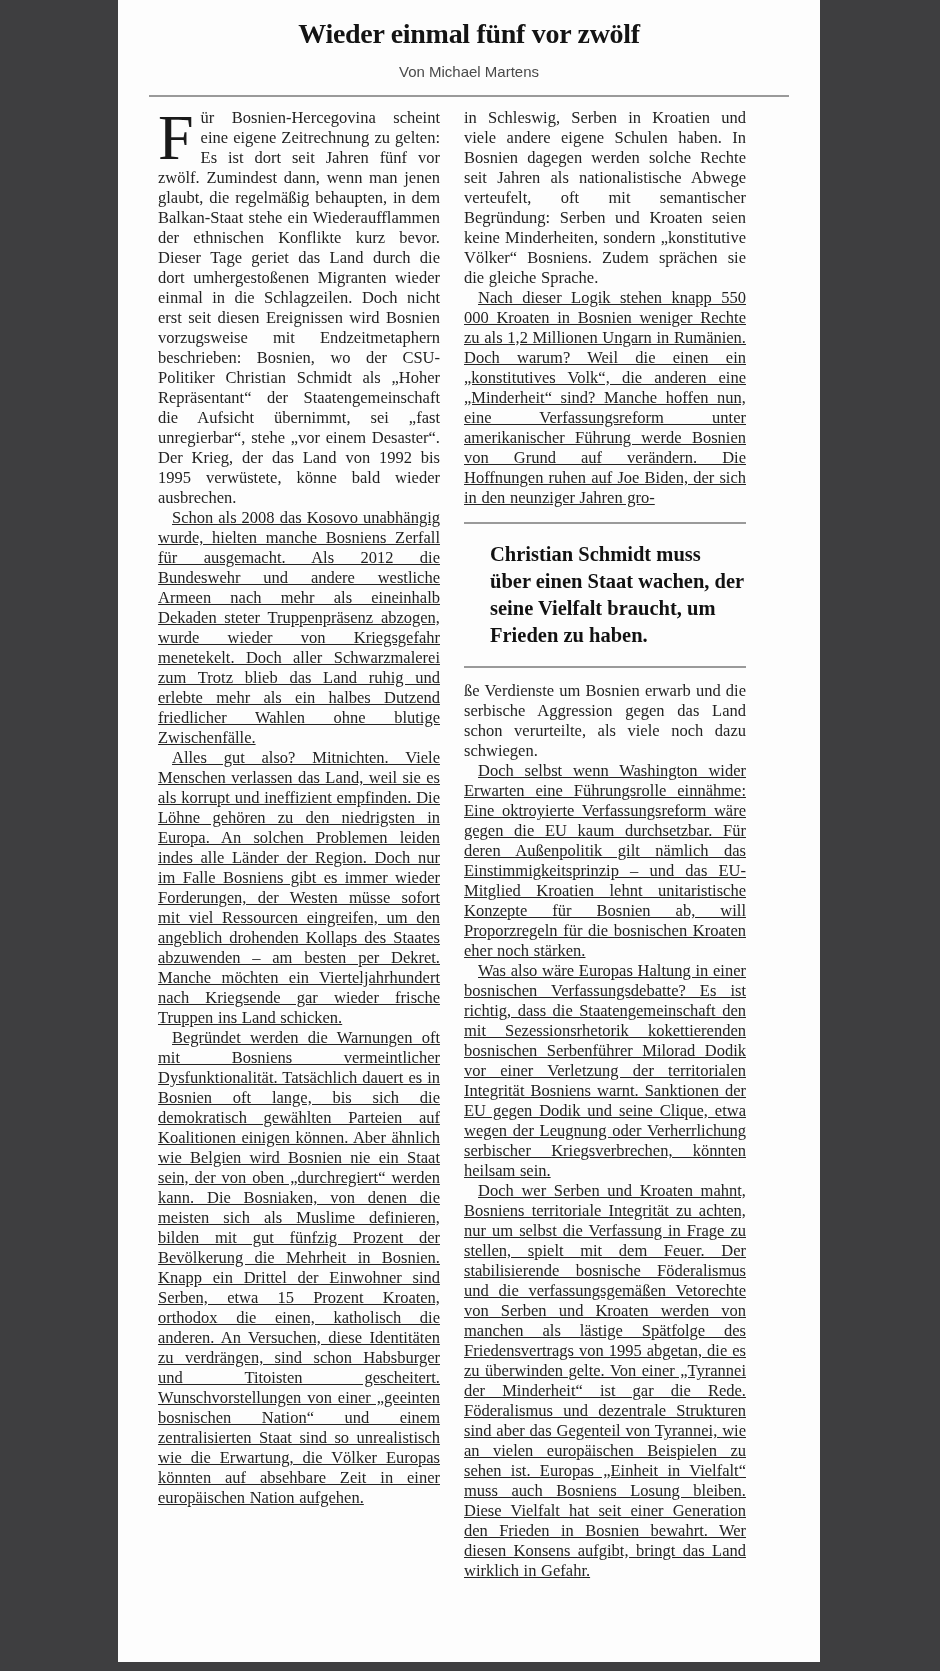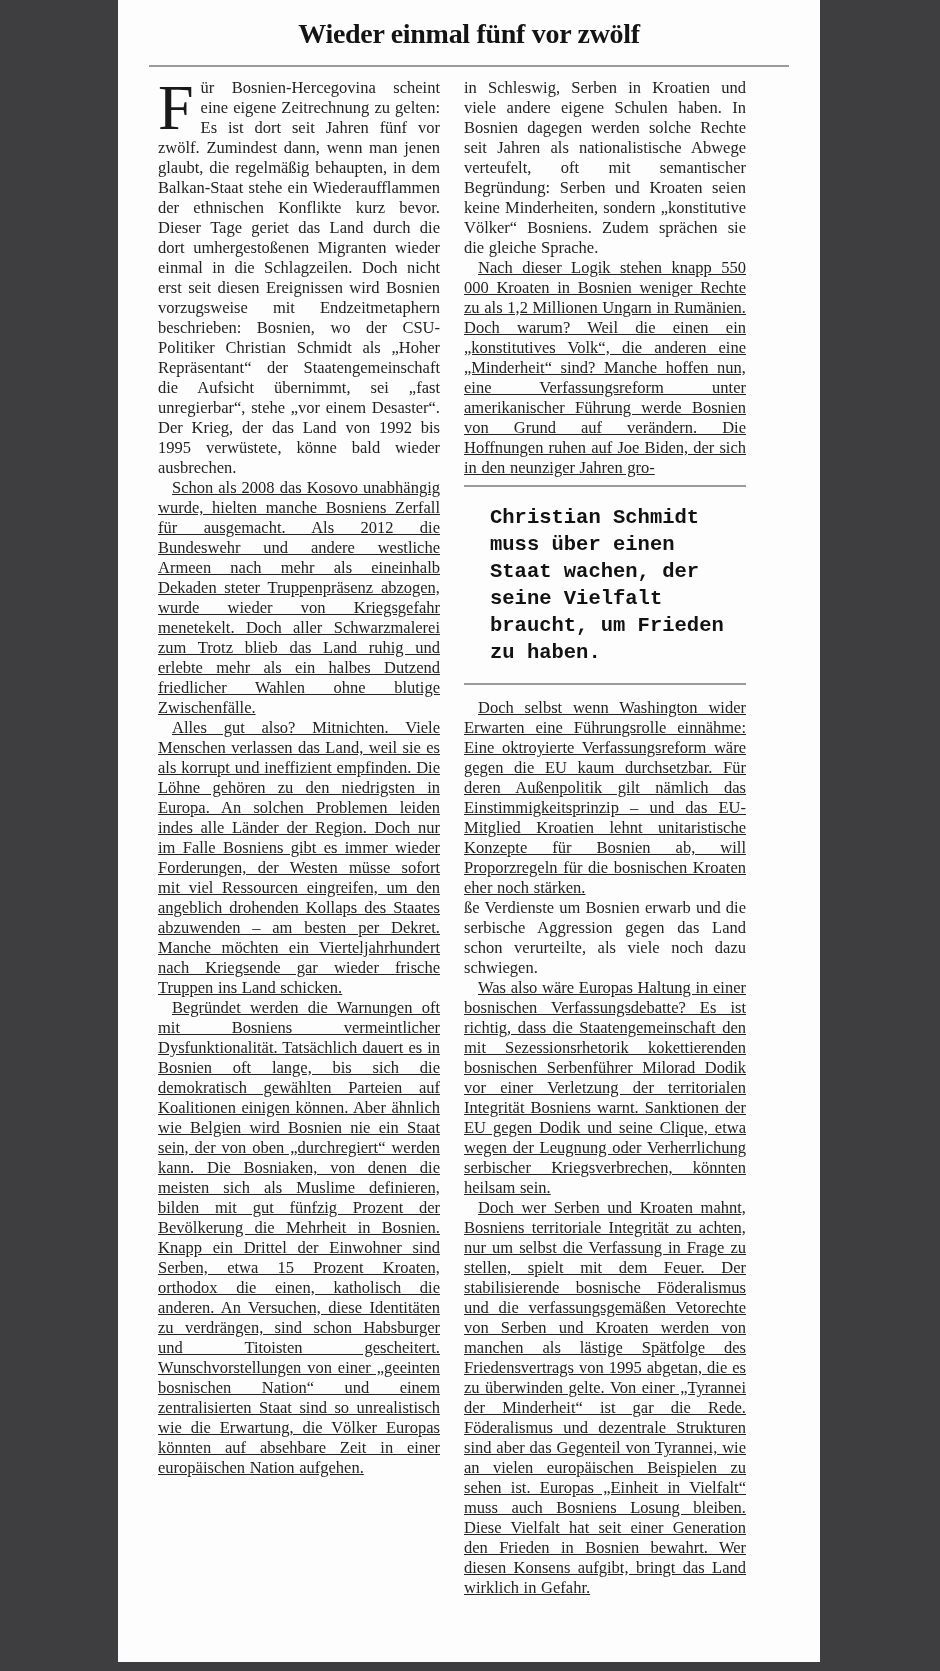--- a/index.html
+++ b/index.html
@@ -77,22 +77,21 @@
     text-decoration: underline;
   }
   .dropcap {
     float: left;
     font-size: 64px;
     line-height: 55px;
     padding: 2px 7px 0 0;
     color: #1a1a1a;
   }
   .pullquote-block {
-    margin: 7px 0 13px 0;
-    font-family: Liberation Mono, monospace;
+    margin: 14px 0 13px 0;
   }
   .pq-rule {
     height: 2px;
     background: #9a9a9a;
   }
   .pq-text {
     font-weight: bold;
     font-size: 20.5px;
     line-height: 27px;
     color: #121212;
@@ -100,20 +99,21 @@
     padding: 17px 2px 17px 26px;
   }
 </style>
 </head>
 <body>
 
 <div class="paper">
 
   <div class="header">
     <div class="title">Wieder einmal fünf vor zwölf</div>
+    <div class="byline">Von Michael Martens</div>
     <div class="header-rule"></div>
   </div>
 
   <div class="columns">
 
     <div class="col">
       <p class="para"><span class="dropcap">F</span><span>ür Bosnien-Hercegovina scheint eine eigene Zeitrechnung zu gelten: Es ist dort seit Jahren fünf vor zwölf. Zumindest dann, wenn man jenen glaubt, die regelmäßig behaupten, in dem Balkan-Staat stehe ein Wiederaufflammen der ethnischen Konflikte kurz bevor. Dieser Tage geriet das Land durch die dort umhergestoßenen Migranten wieder einmal in die Schlagzeilen. Doch nicht erst seit diesen Ereignissen wird Bosnien vorzugsweise mit Endzeitmetaphern beschrieben: Bosnien, wo der CSU-Politiker Christian Schmidt als „Hoher Repräsentant“ der Staatengemeinschaft die Aufsicht übernimmt, sei „fast unregierbar“, stehe „vor einem Desaster“. Der Krieg, der das Land von 1992 bis 1995 verwüstete, könne bald wieder ausbrechen.</span></p>
       <p class="para indent">Schon als 2008 das Kosovo unabhängig wurde, hielten manche Bosniens Zerfall für ausgemacht. Als 2012 die Bundeswehr und andere westliche Armeen nach mehr als eineinhalb Dekaden steter Truppenpräsenz abzogen, wurde wieder von Kriegsgefahr menetekelt. Doch aller Schwarzmalerei zum Trotz blieb das Land ruhig und erlebte mehr als ein halbes Dutzend friedlicher Wahlen ohne blutige Zwischenfälle.</p>
       <p class="para indent">Alles gut also? Mitnichten. Viele Menschen verlassen das Land, weil sie es als korrupt und ineffizient empfinden. Die Löhne gehören zu den niedrigsten in Europa. An solchen Problemen leiden indes alle Länder der Region. Doch nur im Falle Bosniens gibt es immer wieder Forderungen, der Westen müsse sofort mit viel Ressourcen eingreifen, um den angeblich drohenden Kollaps des Staates abzuwenden – am besten per Dekret. Manche möchten ein Vierteljahrhundert nach Kriegsende gar wieder frische Truppen ins Land schicken.</p>
       <p class="para indent">Begründet werden die Warnungen oft mit Bosniens vermeintlicher Dysfunktionalität. Tatsächlich dauert es in Bosnien oft lange, bis sich die demokratisch gewählten Parteien auf Koalitionen einigen können. Aber ähnlich wie Belgien wird Bosnien nie ein Staat sein, der von oben „durchregiert“ werden kann. Die Bosniaken, von denen die meisten sich als Muslime definieren, bilden mit gut fünfzig Prozent der Bevölkerung die Mehrheit in Bosnien. Knapp ein Drittel der Einwohner sind Serben, etwa 15 Prozent Kroaten, orthodox die einen, katholisch die anderen. An Versuchen, diese Identitäten zu verdrängen, sind schon Habsburger und Titoisten gescheitert. Wunschvorstellungen von einer „geeinten bosnischen Nation“ und einem zentralisierten Staat sind so unrealistisch wie die Erwartung, die Völker Europas könnten auf absehbare Zeit in einer europäischen Nation aufgehen.</p>
@@ -122,22 +122,22 @@
     <div class="col">
       <p class="para">in Schleswig, Serben in Kroatien und viele andere eigene Schulen haben. In Bosnien dagegen werden solche Rechte seit Jahren als nationalistische Abwege verteufelt, oft mit semantischer Begründung: Serben und Kroaten seien keine Minderheiten, sondern „konstitutive Völker“ Bosniens. Zudem sprächen sie die gleiche Sprache.</p>
       <p class="para indent">Nach dieser Logik stehen knapp 550 000 Kroaten in Bosnien weniger Rechte zu als 1,2 Millionen Ungarn in Rumänien. Doch warum? Weil die einen ein „konstitutives Volk“, die anderen eine „Minderheit“ sind? Manche hoffen nun, eine Verfassungsreform unter amerikanischer Führung werde Bosnien von Grund auf verändern. Die Hoffnungen ruhen auf Joe Biden, der sich in den neunziger Jahren gro-</p>
 
       <div class="pullquote-block">
         <div class="pq-rule"></div>
         <div class="pq-text">Christian Schmidt muss über einen Staat wachen, der seine Vielfalt braucht, um Frieden zu haben.</div>
         <div class="pq-rule"></div>
       </div>
 
+      <p class="para">ße Verdienste um Bosnien erwarb und die serbische Aggression gegen das Land schon verurteilte, als viele noch dazu schwiegen.</p>
       <p class="para indent">Doch selbst wenn Washington wider Erwarten eine Führungsrolle einnähme: Eine oktroyierte Verfassungsreform wäre gegen die EU kaum durchsetzbar. Für deren Außenpolitik gilt nämlich das Einstimmigkeitsprinzip – und das EU-Mitglied Kroatien lehnt unitaristische Konzepte für Bosnien ab, will Proporzregeln für die bosnischen Kroaten eher noch stärken.</p>
-      <p class="para">ße Verdienste um Bosnien erwarb und die serbische Aggression gegen das Land schon verurteilte, als viele noch dazu schwiegen.</p>
       <p class="para indent">Was also wäre Europas Haltung in einer bosnischen Verfassungsdebatte? Es ist richtig, dass die Staatengemeinschaft den mit Sezessionsrhetorik kokettierenden bosnischen Serbenführer Milorad Dodik vor einer Verletzung der territorialen Integrität Bosniens warnt. Sanktionen der EU gegen Dodik und seine Clique, etwa wegen der Leugnung oder Verherrlichung serbischer Kriegsverbrechen, könnten heilsam sein.</p>
       <p class="para indent">Doch wer Serben und Kroaten mahnt, Bosniens territoriale Integrität zu achten, nur um selbst die Verfassung in Frage zu stellen, spielt mit dem Feuer. Der stabilisierende bosnische Föderalismus und die verfassungsgemäßen Vetorechte von Serben und Kroaten werden von manchen als lästige Spätfolge des Friedensvertrags von 1995 abgetan, die es zu überwinden gelte. Von einer „Tyrannei der Minderheit“ ist gar die Rede. Föderalismus und dezentrale Strukturen sind aber das Gegenteil von Tyrannei, wie an vielen europäischen Beispielen zu sehen ist. Europas „Einheit in Vielfalt“ muss auch Bosniens Losung bleiben. Diese Vielfalt hat seit einer Generation den Frieden in Bosnien bewahrt. Wer diesen Konsens aufgibt, bringt das Land wirklich in Gefahr.</p>
     </div>
 
   </div>
 </div>
 
 <div class="bottom-strip"></div>
 
 </body></html>

